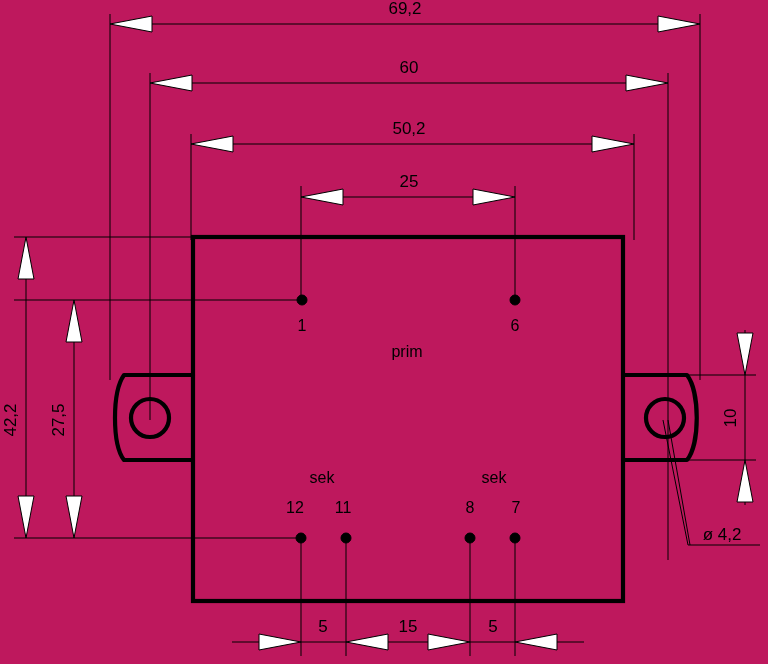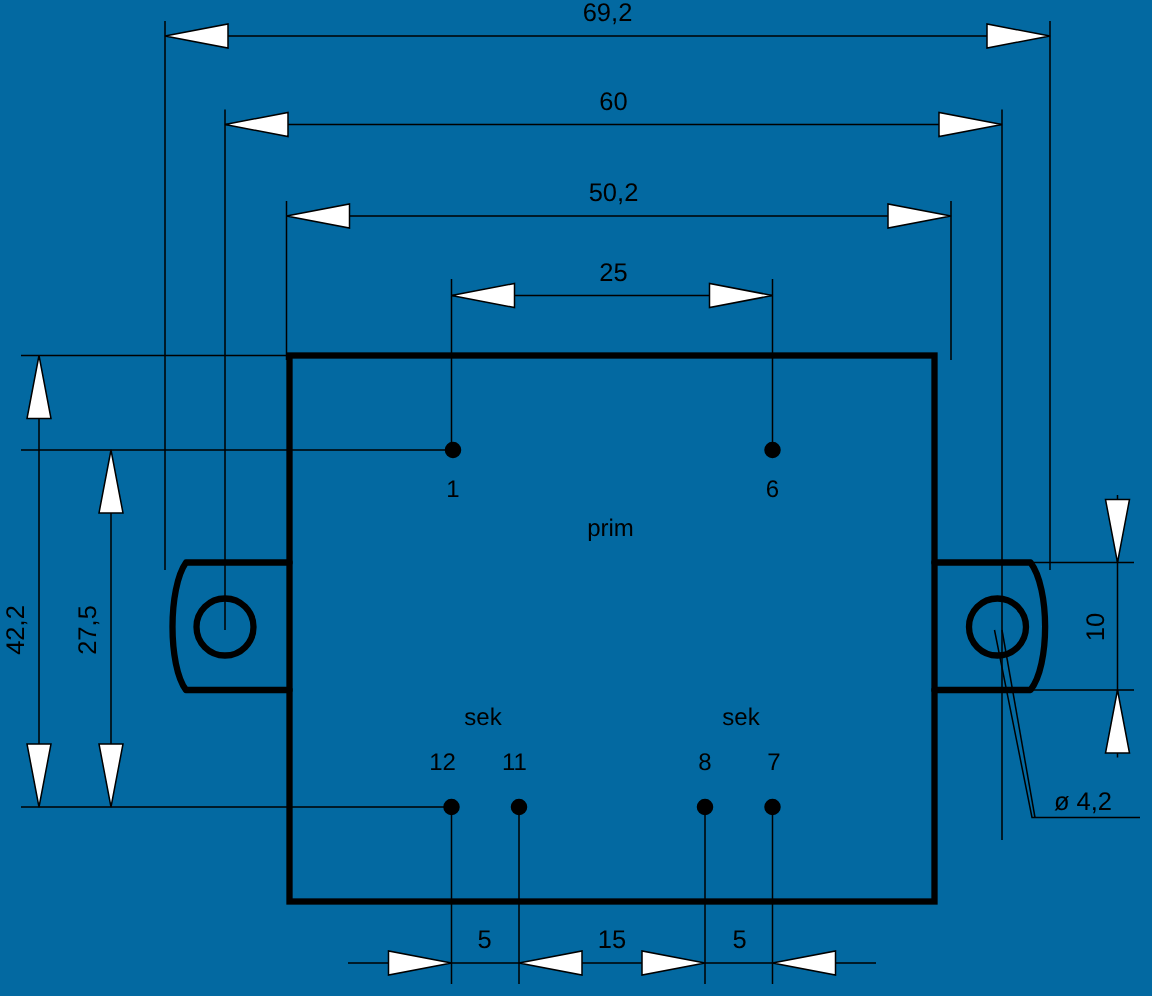--- a/index.html
+++ b/index.html
@@ -8,21 +8,21 @@
     background: #ffffff;
   }
   body {
     font-family: "Liberation Sans", sans-serif;
     -webkit-font-smoothing: antialiased;
   }
   #drawing-root {
     position: relative;
     width: 768px;
     height: 664px;
-    background: #0369a1;
+    background: #be185d;
     overflow: hidden;
   }
   svg#drawing-canvas {
     position: absolute;
     left: 0;
     top: 0;
     width: 768px;
     height: 664px;
     display: block;
   }

